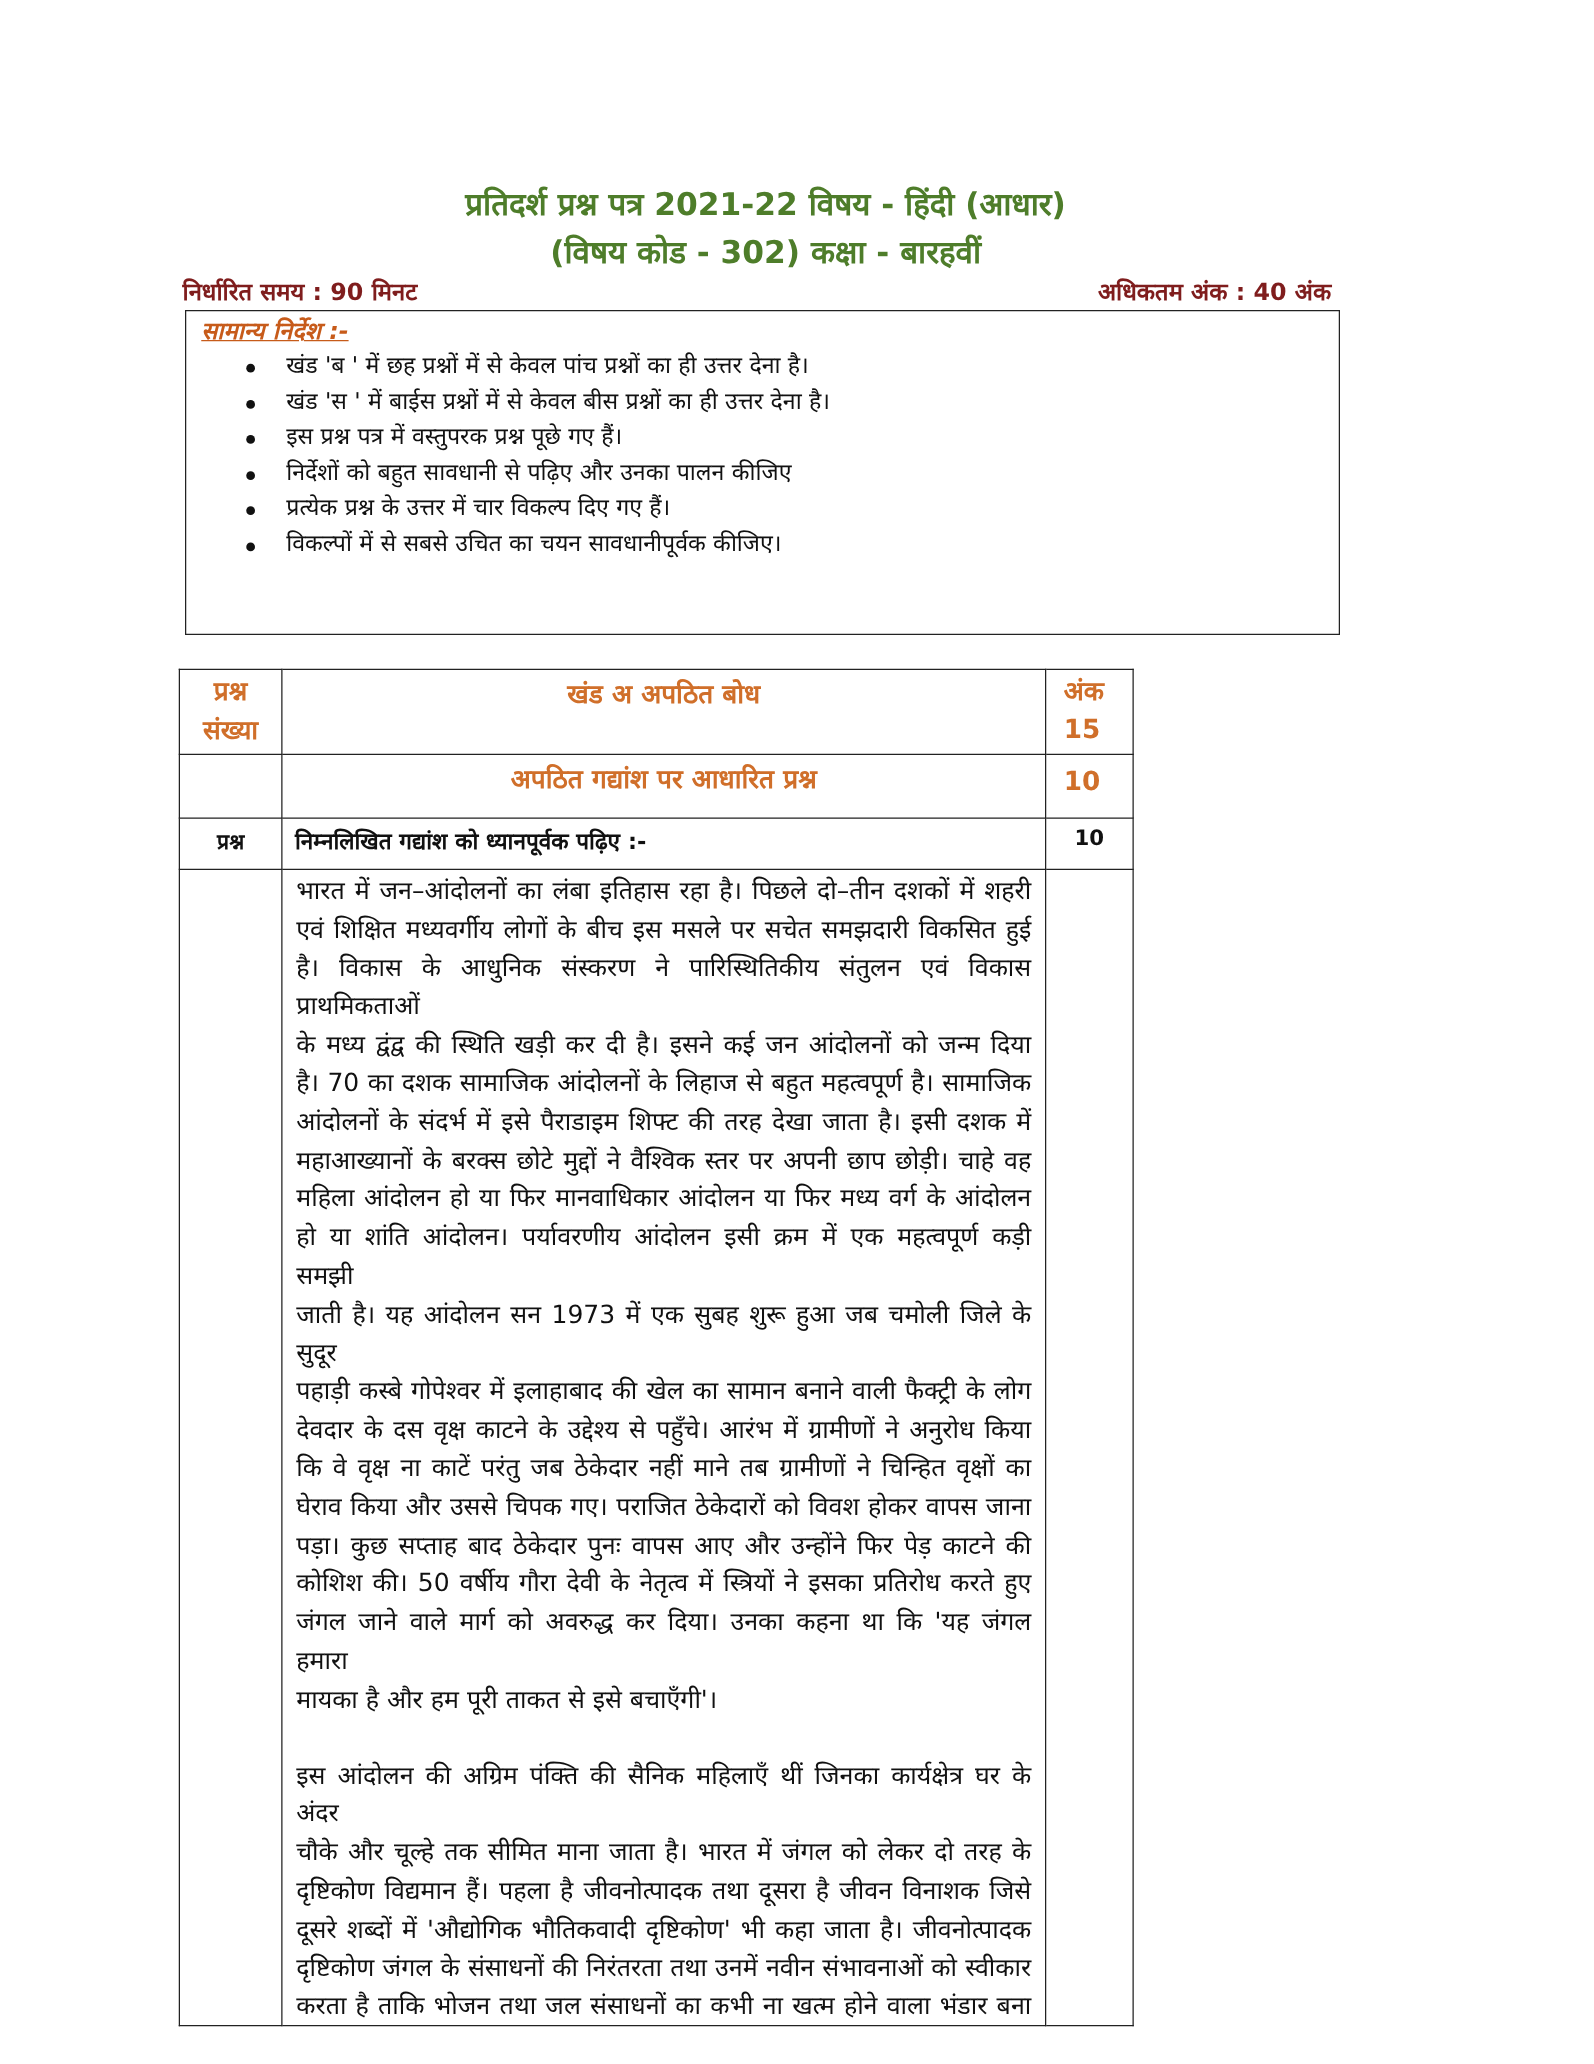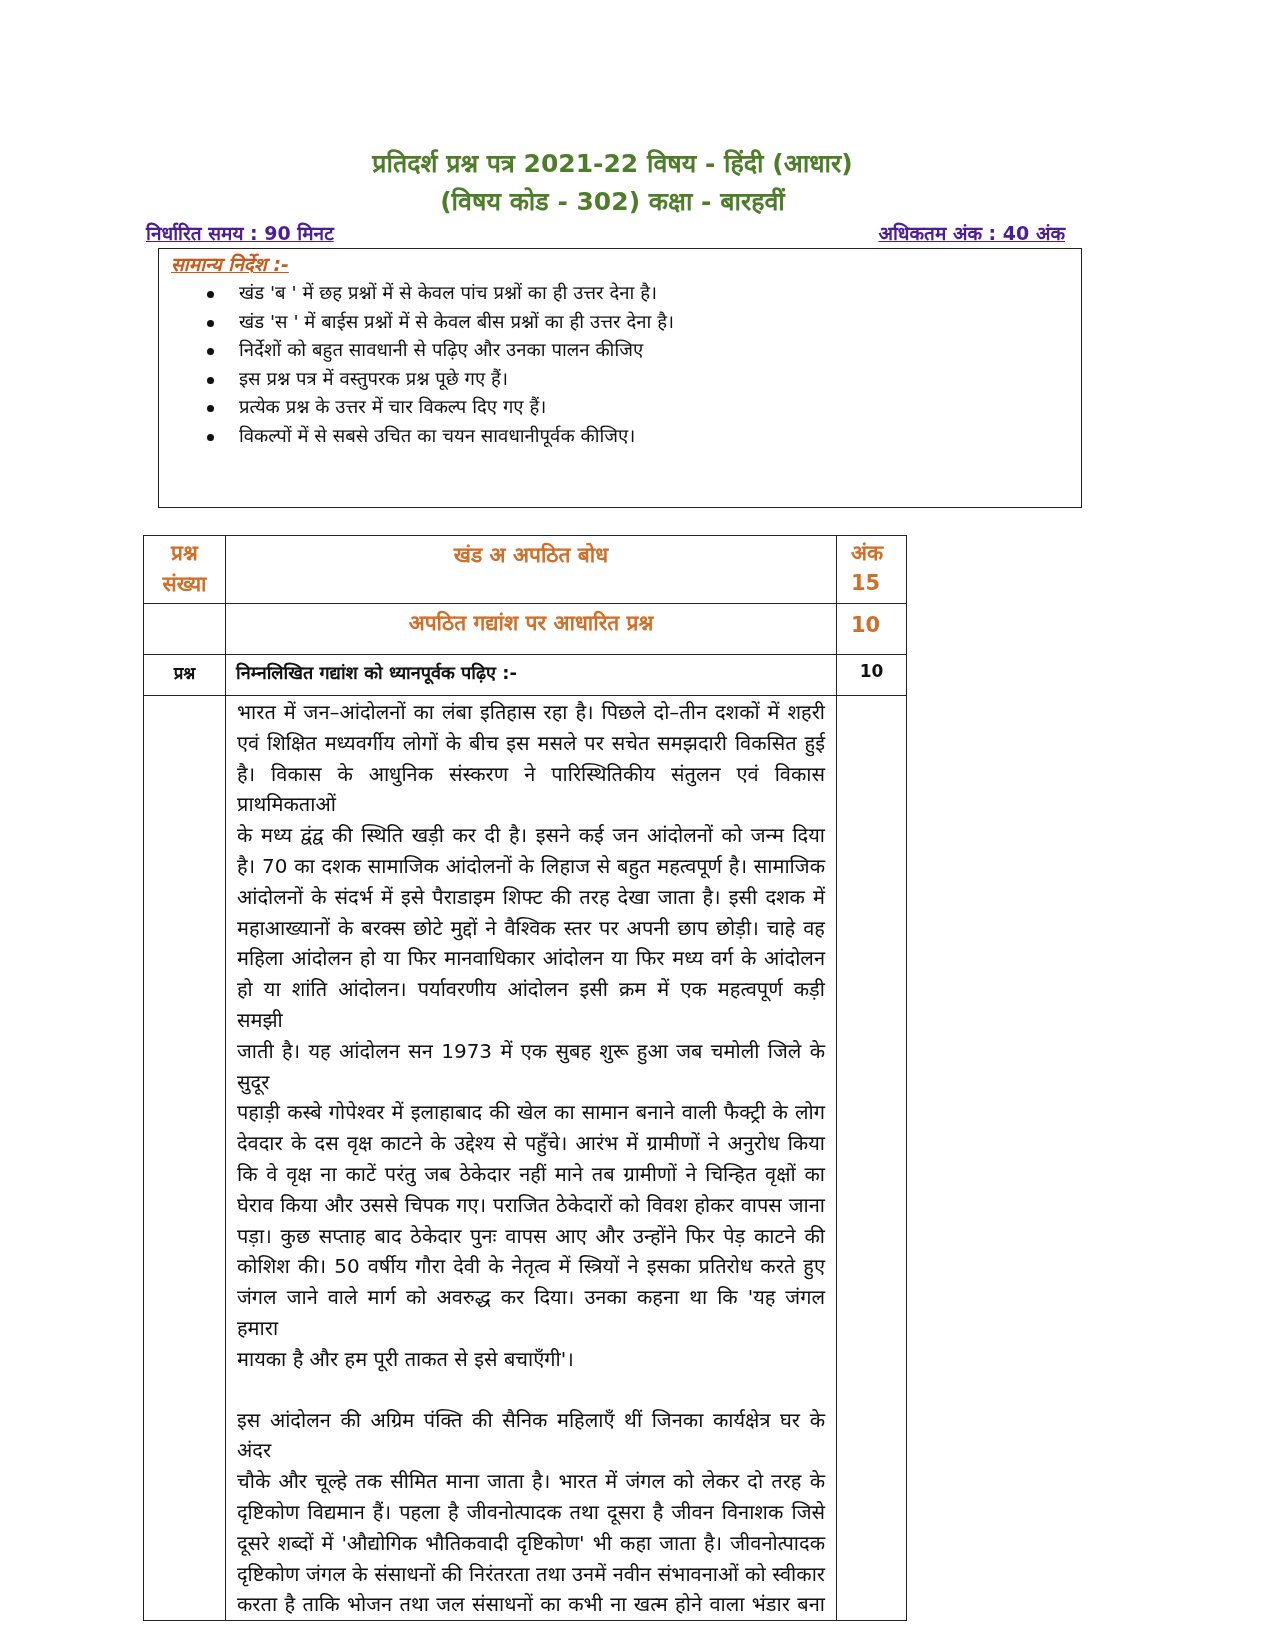--- a/index.html
+++ b/index.html
@@ -1,23 +1,23 @@
 <!DOCTYPE html>
 <html><head>
 <meta charset="utf-8">
 <style>
   html, body { margin:0; padding:0; background:#ffffff; }
   body { width:1275px; height:1651px; position:relative; font-family:"DejaVu Sans", "Liberation Sans", sans-serif; color:#111; overflow:hidden; }
   .title { position:absolute; left:0; width:1225px; text-align:center; color:#4e7d2a; font-weight:bold; font-size:25px; }
   .t1 { top:145px; }
   .t2 { top:183px; }
-  .meta { position:absolute; top:220px; color:#4c1d95; font-weight:bold; font-size:19px;text-decoration:underline; }
+  .meta { position:absolute; top:220px; color:#7f1d1d; font-weight:bold; font-size:19px; }
   .meta.left { left:146px; }
   .meta.right { right:210px; }
-  .instr-box { position:absolute; left:158px; top:248px; width:924px; height:260px; border:1px solid #222; box-sizing:border-box; }
+  .instr-box { position:absolute; left:148px; top:248px; width:924px; height:260px; border:1px solid #222; box-sizing:border-box; }
   .instr-head { position:absolute; left:12px; top:2px; color:#c75b1a; font-weight:bold; font-style:italic; font-size:19px; text-decoration:underline; }
   .instr-list { position:absolute; left:48px; top:30px; margin:0; padding:0; list-style:none; }
   .instr-list li { font-size:18.5px; line-height:28.6px; position:relative; padding-left:32px; }
   .instr-list li::before { content:""; position:absolute; left:0; top:12px; width:7px; height:7px; border-radius:50%; background:#111; }
   table.main { position:absolute; left:143px; top:535px; width:764px; border-collapse:collapse; table-layout:fixed; }
   table.main td { border:1px solid #222; vertical-align:top; padding:0; }
   .col1 { width:82px; } .col3 { width:70px; }
   .orange { color:#d06f2a; font-weight:bold; font-size:21px; }
   .c { text-align:center; }
   .hdr-row td { height:63px; }
@@ -38,22 +38,22 @@
 <div class="title t1">प्रतिदर्श प्रश्न पत्र 2021-22  विषय - हिंदी (आधार)</div>
 <div class="title t2">(विषय कोड - 302)  कक्षा - बारहवीं</div>
 <div class="meta left">निर्धारित समय : 90 मिनट</div>
 <div class="meta right">अधिकतम अंक : 40 अंक</div>
 
 <div class="instr-box">
   <div class="instr-head">सामान्य निर्देश :-</div>
   <ul class="instr-list">
     <li>खंड 'ब  ' में छह  प्रश्नों में से केवल पांच  प्रश्नों का ही उत्तर देना है।</li>
     <li>खंड 'स  ' में बाईस  प्रश्नों में से केवल बीस  प्रश्नों का ही उत्तर देना है।</li>
+    <li>इस प्रश्न पत्र में वस्तुपरक प्रश्न पूछे गए हैं।</li>
     <li>निर्देशों को बहुत सावधानी से पढ़िए और उनका पालन कीजिए</li>
-    <li>इस प्रश्न पत्र में वस्तुपरक प्रश्न पूछे गए हैं।</li>
     <li>प्रत्येक प्रश्न के उत्तर में चार विकल्प दिए गए हैं।</li>
     <li>विकल्पों में से सबसे उचित का चयन सावधानीपूर्वक कीजिए।</li>
   </ul>
 </div>
 
 <table class="main">
   <colgroup>
       <col class="col1">
       <col>
       <col class="col3">

